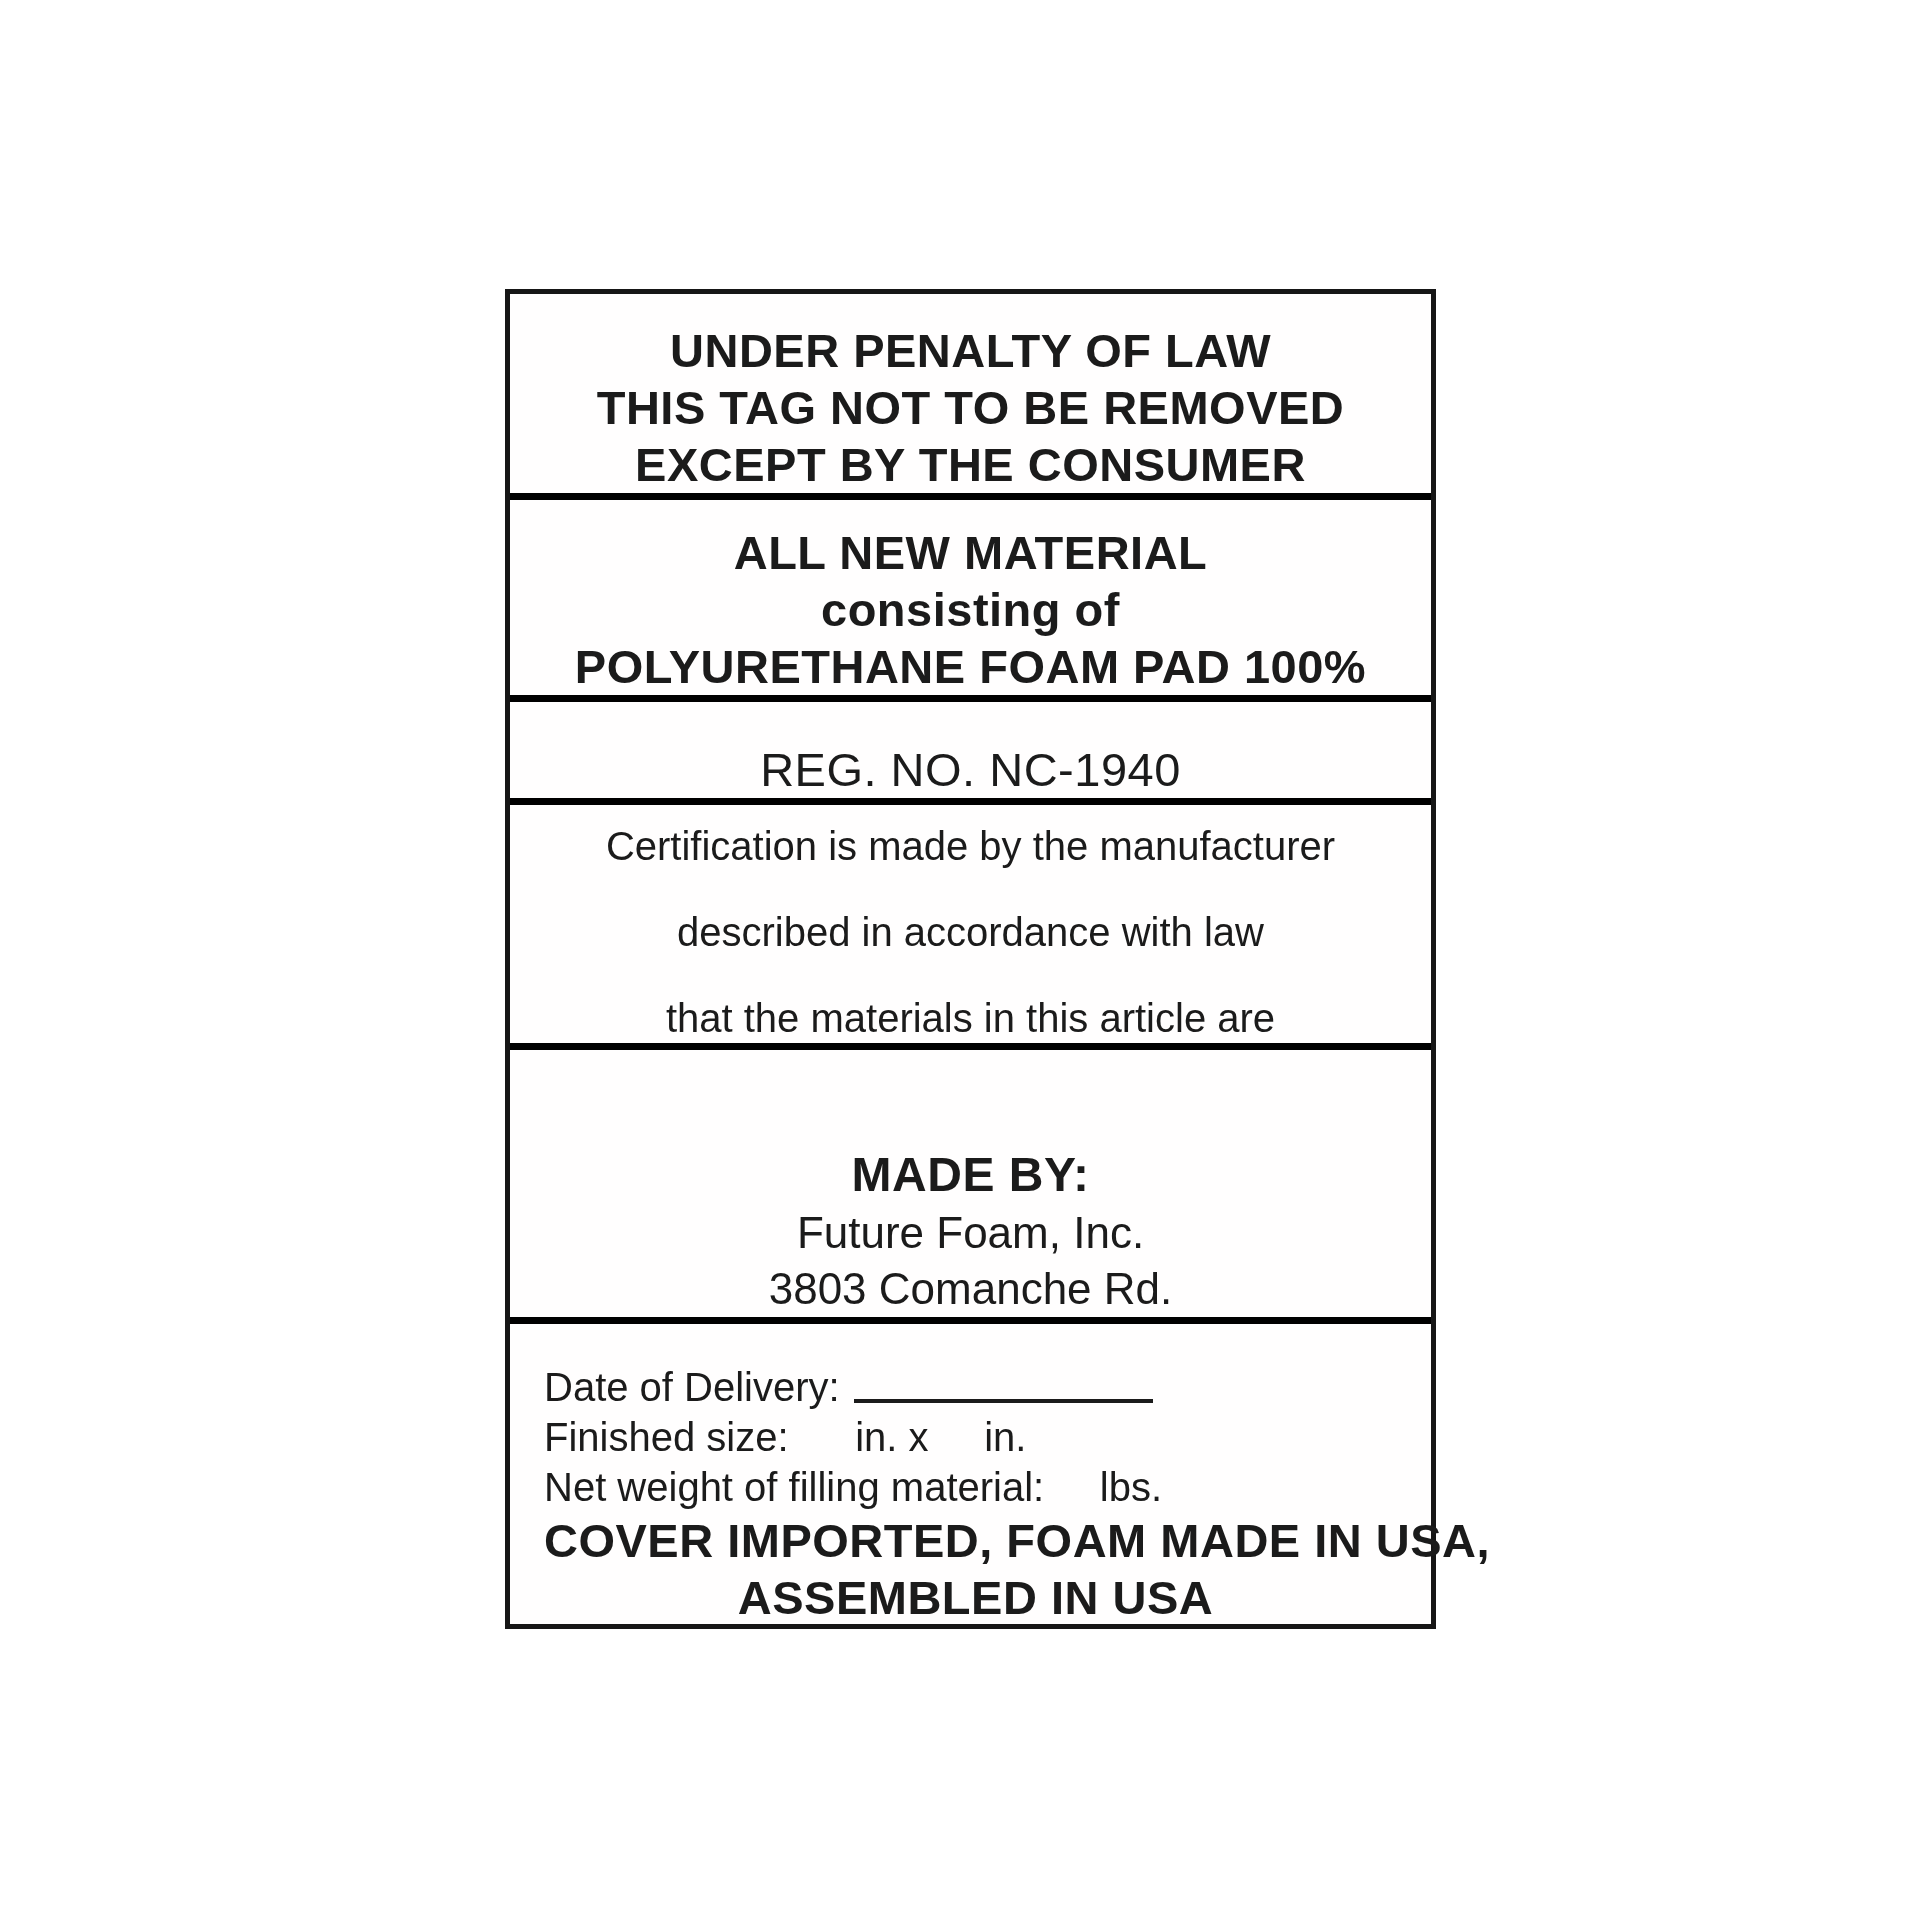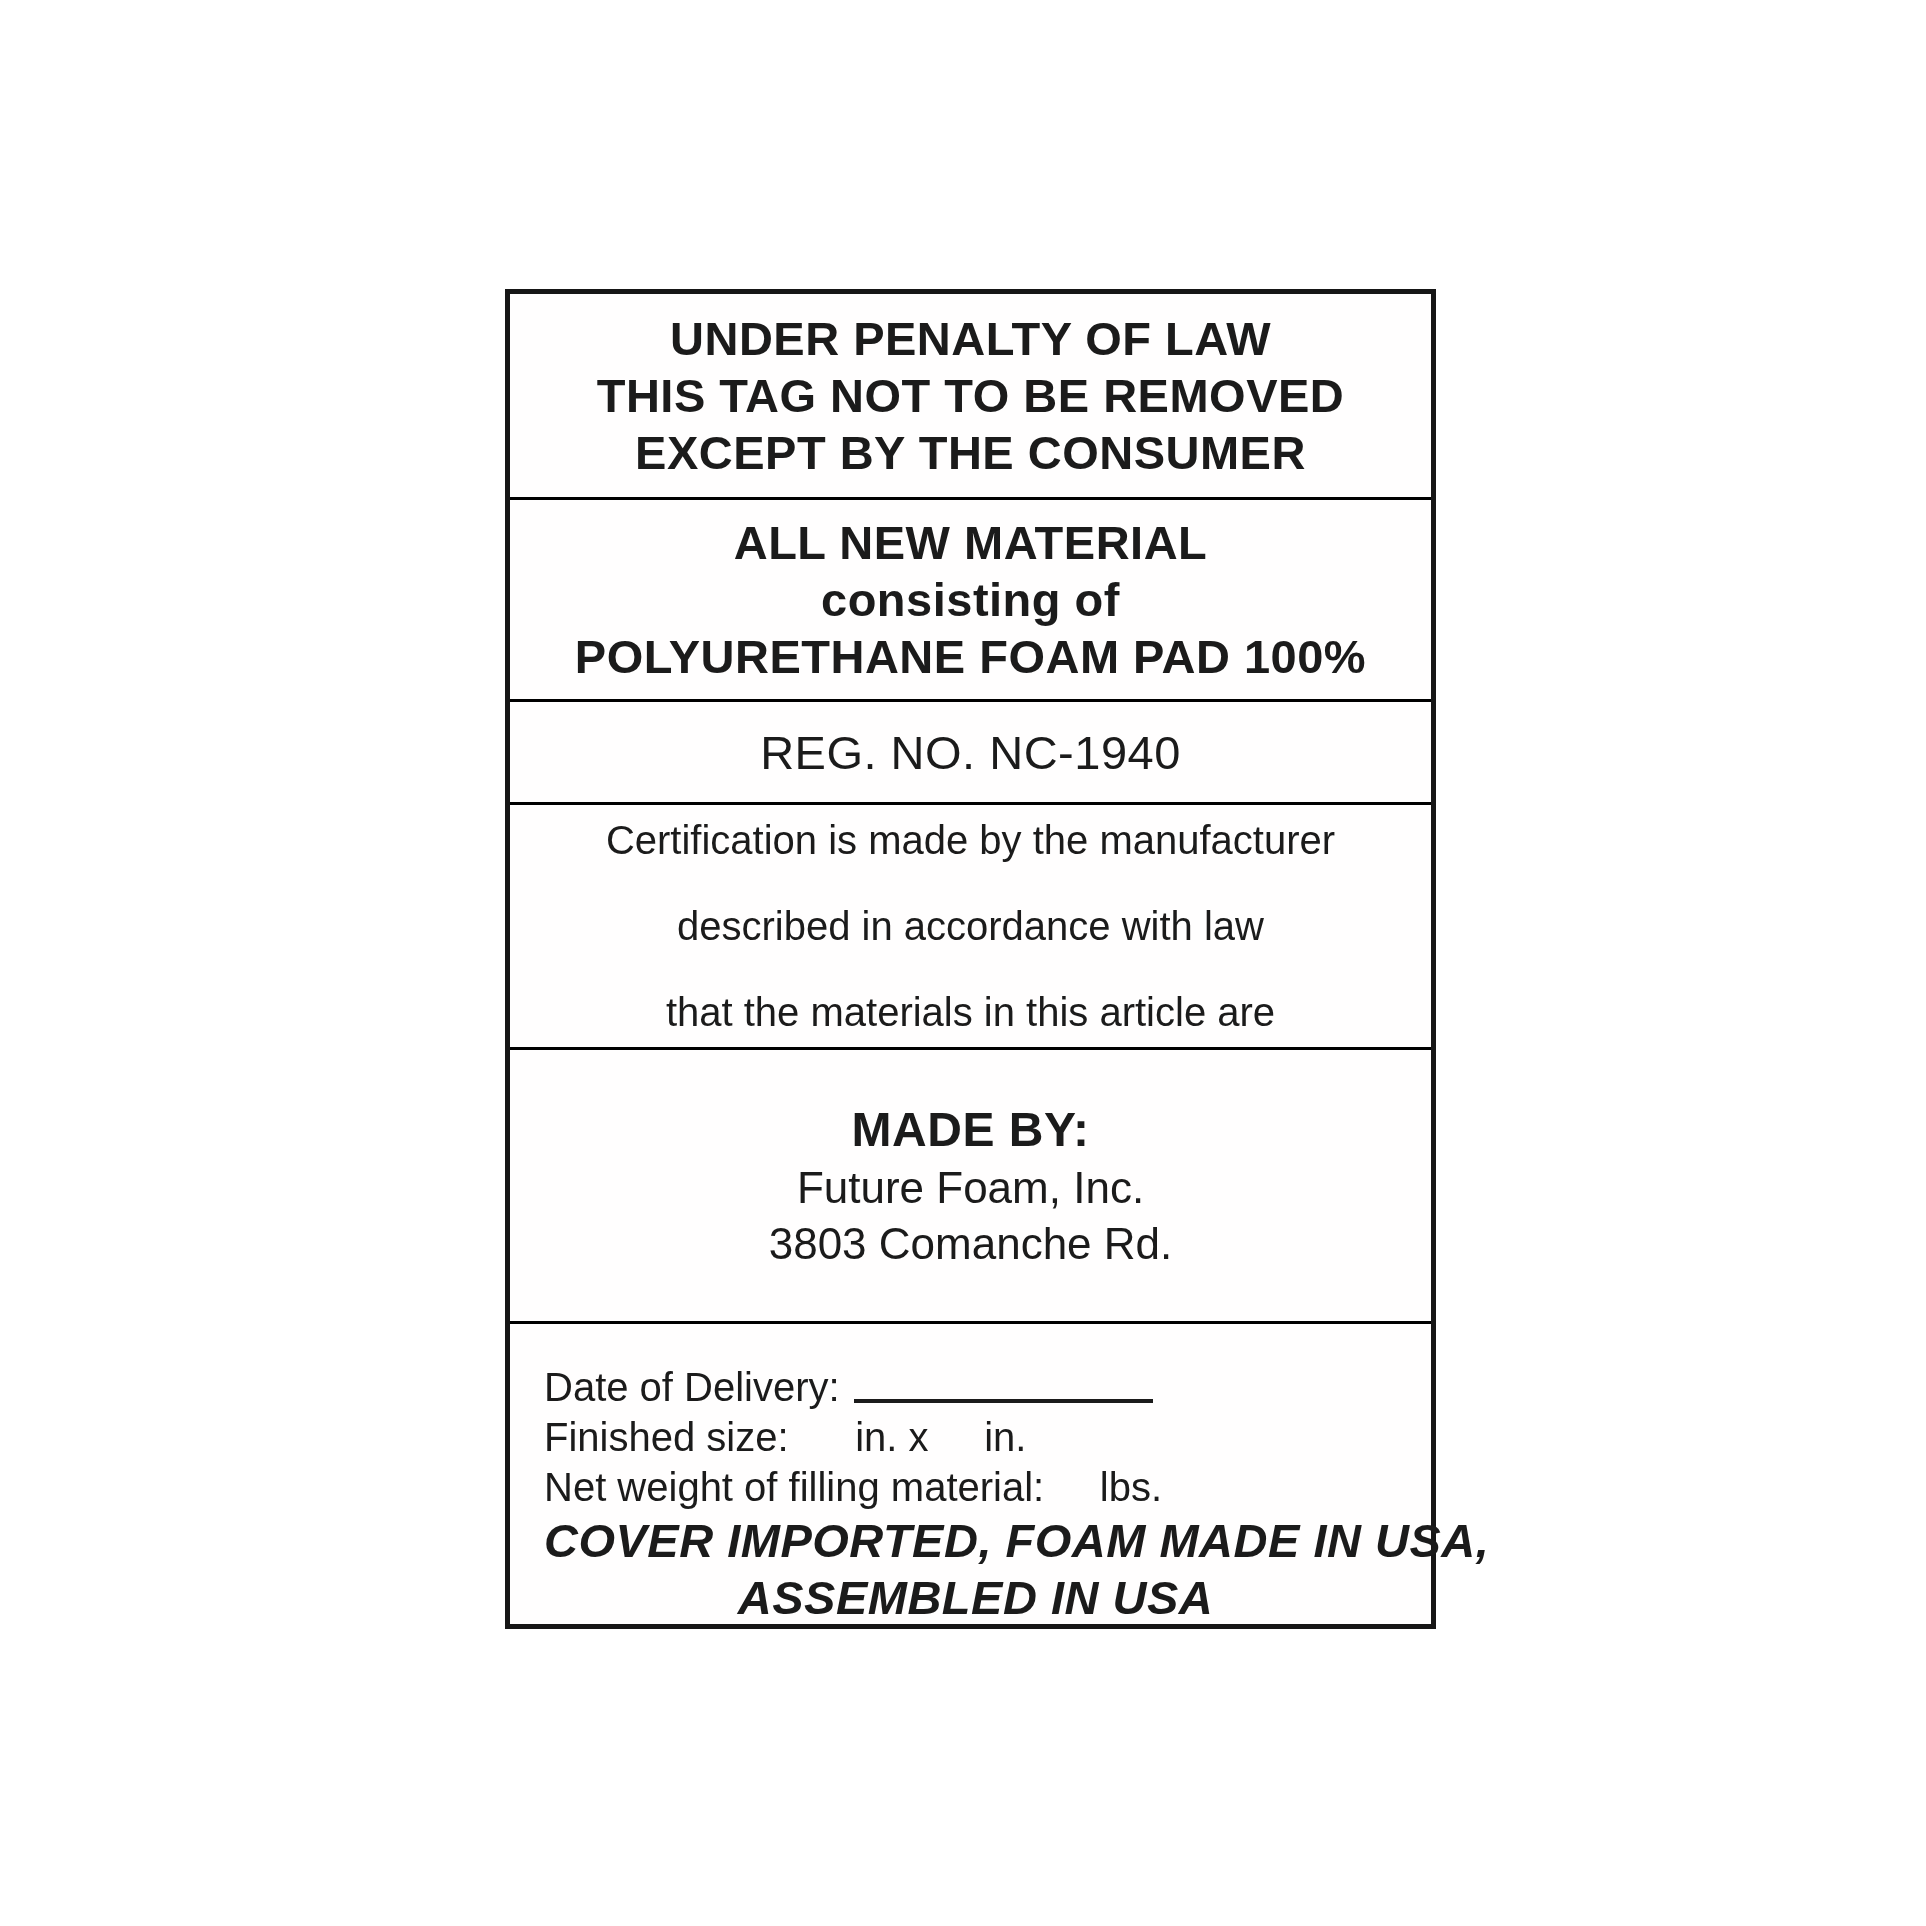--- a/index.html
+++ b/index.html
@@ -23,25 +23,25 @@
     width: 931px;
     height: 1340px;
     border: 5px solid #161616;
     box-sizing: border-box;
     display: flex;
     flex-direction: column;
     background: #fffefe;
   }
   .sec {
     box-sizing: border-box;
-    border-bottom: 3px solid #000000;
+    border-bottom: 7px solid #000000;
     display: flex;
     flex-direction: column;
     align-items: center;
-    justify-content: center;
+    justify-content: flex-end;
     text-align: center;
     flex: 0 0 auto;
   }
   .sec:last-child { border-bottom: none; flex: 1 1 auto; }
 
   .sec-penalty  { height: 206px; }
   .sec-material { height: 202px; }
   .sec-reg      { height: 103px; }
   .sec-cert     { height: 245px; gap: 36px; }
   .sec-madeby   { height: 274px; }
@@ -70,21 +70,20 @@
     display: inline-block;
     width: 299px;
     height: 1em;
     border-bottom: 4px solid #1b1b1b;
     margin-left: 14px;
     vertical-align: -2px;
   }
   .origin-block {
     text-align: center;
     padding-bottom: 4px;
-    font-style: italic;
   }
 </style>
 </head>
 <body>
 
 <div class="tag">
 
   <section class="sec sec-penalty">
     <div class="line big-bold">UNDER PENALTY OF LAW</div>
     <div class="line big-bold">THIS TAG NOT TO BE REMOVED</div>

